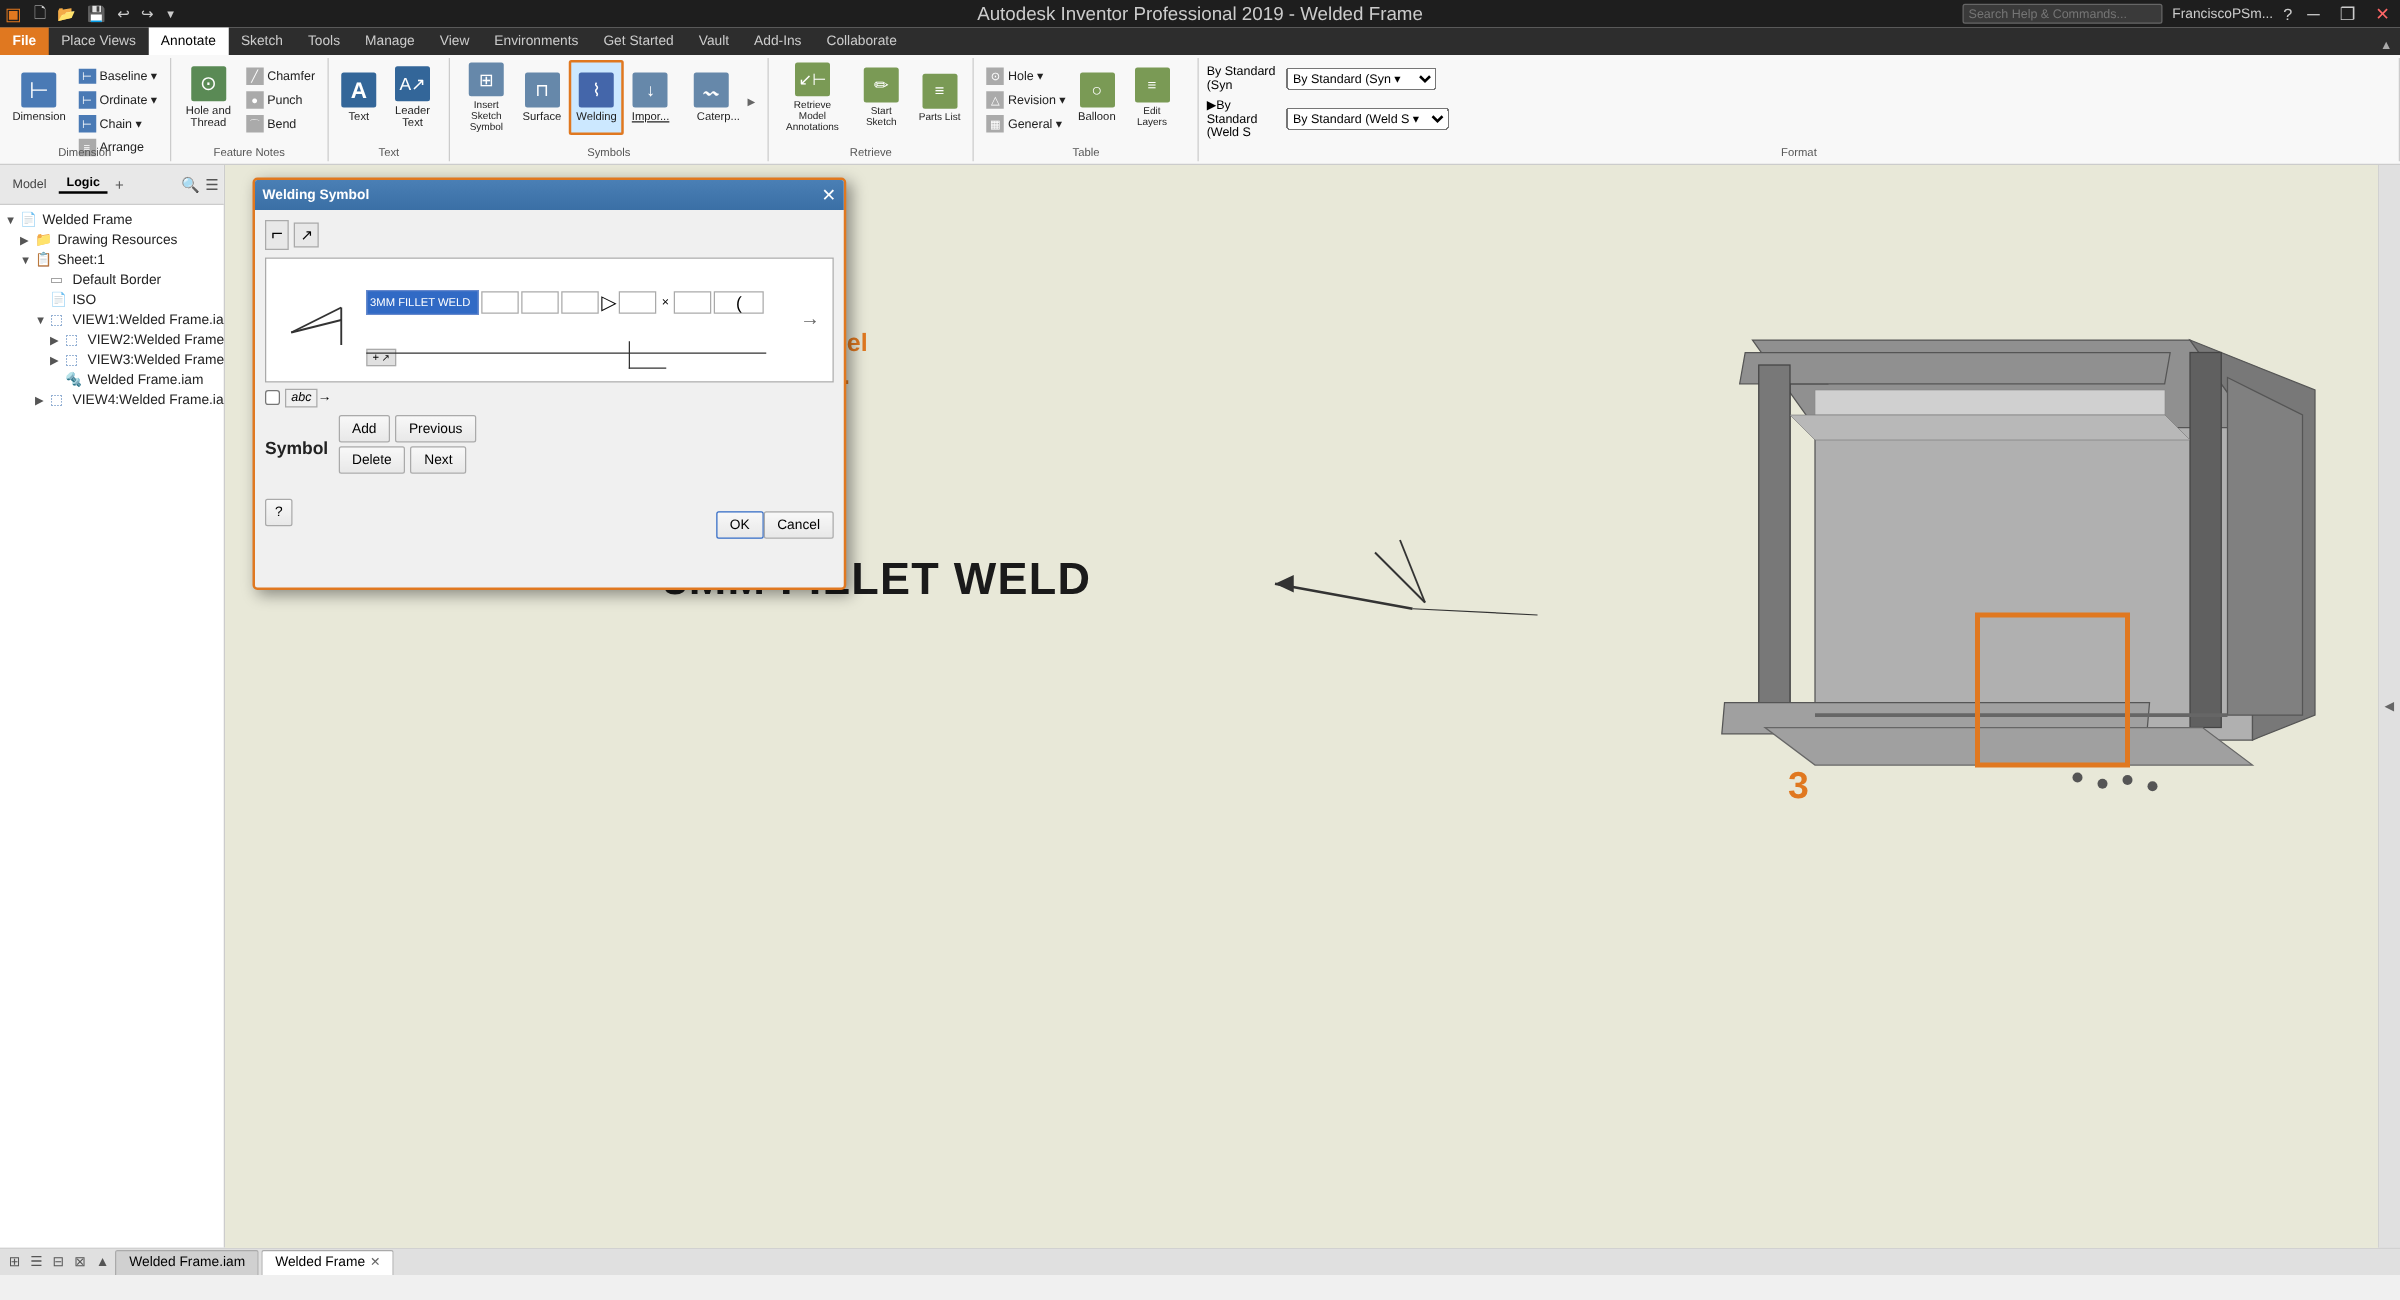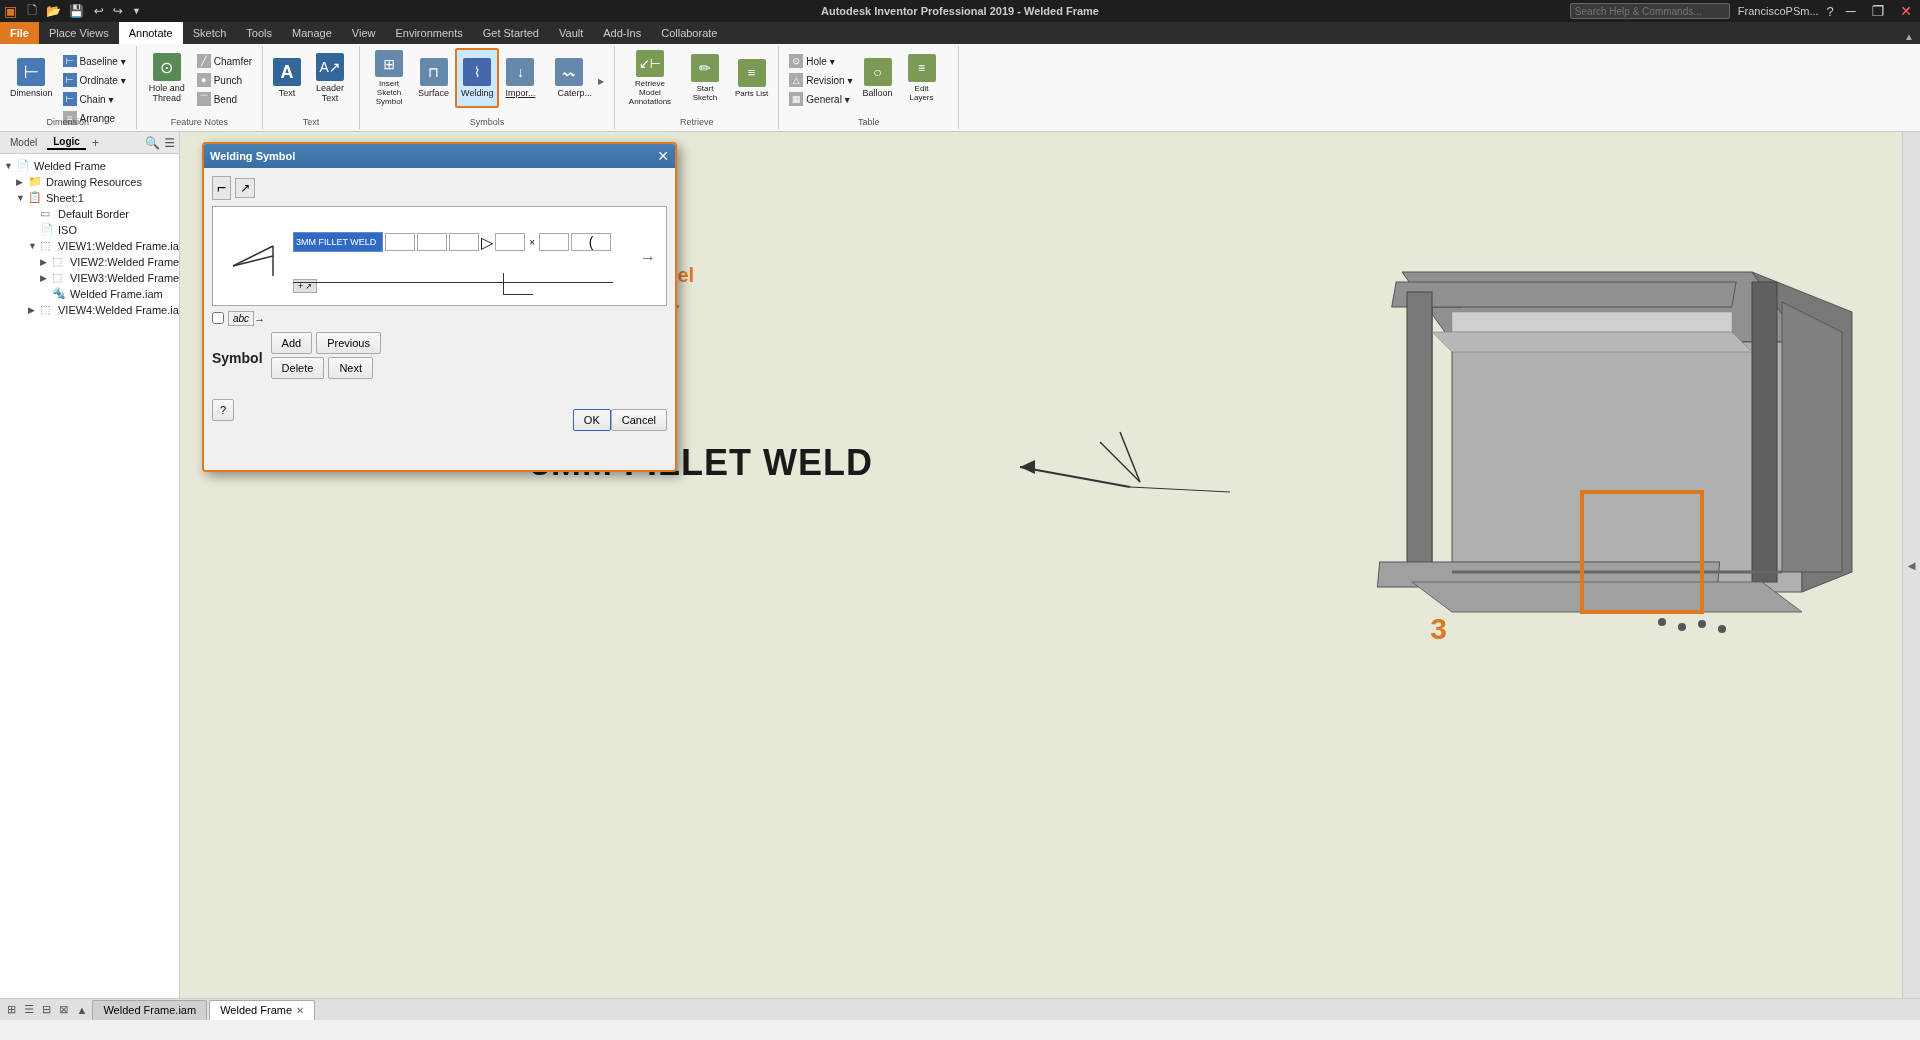--- a/index.html
+++ b/index.html
@@ -109,21 +109,21 @@
       background: #fff;
       border-right: 1px solid #ccc;
       display: flex;
       flex-direction: column;
     }
     #panel-tabs {
       display: flex;
       align-items: center;
       background: #e8e8e8;
       border-bottom: 1px solid #ccc;
-      height: 22px;
+      height: 32px;
       padding: 0 4px;
       gap: 4px;
     }
     .panel-tab {
       font-size: 10px;
       padding: 1px 6px;
       cursor: pointer;
       color: #444;
     }
     .panel-tab.active { color: #000; font-weight: bold; border-bottom: 2px solid #000; }
@@ -314,21 +314,21 @@
 
       <span style="color:#e07820; font-size:14px; margin-right:4px;">▣</span>
 
       <span class="qa-btn">🗋</span>
       <span class="qa-btn">📂</span>
       <span class="qa-btn">💾</span>
       <span class="qa-btn">↩</span>
       <span class="qa-btn">↪</span>
       <span class="qa-btn" style="font-size:9px;">▼</span>
     </div>
-    <div style="color:#ccc; font-size:11px; position:absolute; left:50%; transform:translateX(-50%);font-weight:bold;">Autodesk Inventor Professional 2019 - Welded Frame</div>
+    <div style="color:#ccc; font-size:15px; position:absolute; left:50%; transform:translateX(-50%);">Autodesk Inventor Professional 2019 - Welded Frame</div>
     <div style="display:flex; align-items:center; gap:8px;">
       <input class="search-box" style="background: rgb(58, 58, 58); border-color: rgb(102, 102, 102); color: rgb(204, 204, 204);" placeholder="Search Help &amp; Commands...">
       <span style="color:#ccc; font-size:11px;">FranciscoPSm...</span>
       <span style="color:#ccc; font-size:13px; cursor:pointer;">?</span>
       <span class="titlebar-btn">─</span>
       <span class="titlebar-btn">❐</span>
       <span class="titlebar-btn" style="color:#f66;">✕</span>
     </div>
   </div>
 
@@ -483,20 +483,37 @@
           <span style="font-size:9px;">Balloon</span>
         </div>
         <div class="ribbon-btn">
           <div class="ribbon-btn-icon" style="background:#7a9a55; font-size:12px;">≡</div>
           <span style="font-size:8px; max-width:38px; text-align:center;">Edit Layers</span>
         </div>
       </div>
       <div class="ribbon-group-label">Table</div>
     </div>
 
+    <div class="ribbon-group" style="min-width:200px; flex:1;">
+      <div class="ribbon-items-row" style="flex-direction:column; align-items:flex-start; padding-bottom:12px; gap:4px; margin-top:4px;">
+        <div style="display:flex; align-items:center; gap:4px;">
+          <span style="font-size:10px; width:60px;">By Standard (Syn</span>
+          <select style="font-size:10px; height:18px; min-width:120px;">
+            <option>By Standard (Syn ▾</option>
+          </select>
+        </div>
+        <div style="display:flex; align-items:center; gap:4px;">
+          <span style="font-size:10px; width:60px;">▶By Standard (Weld S</span>
+          <select style="font-size:10px; height:18px; min-width:130px;">
+            <option>By Standard (Weld S ▾</option>
+          </select>
+        </div>
+      </div>
+      <div class="ribbon-group-label">Format</div>
+    </div>
   </div>
 
   <div id="main">
 
     <div id="left-panel">
       <div id="panel-tabs">
         <span class="panel-tab">Model</span>
         <span class="panel-tab active">Logic</span>
         <span style="font-size:12px; cursor:pointer; color:#555; margin-left:2px;">+</span>
         <div style="flex:1;"></div>

